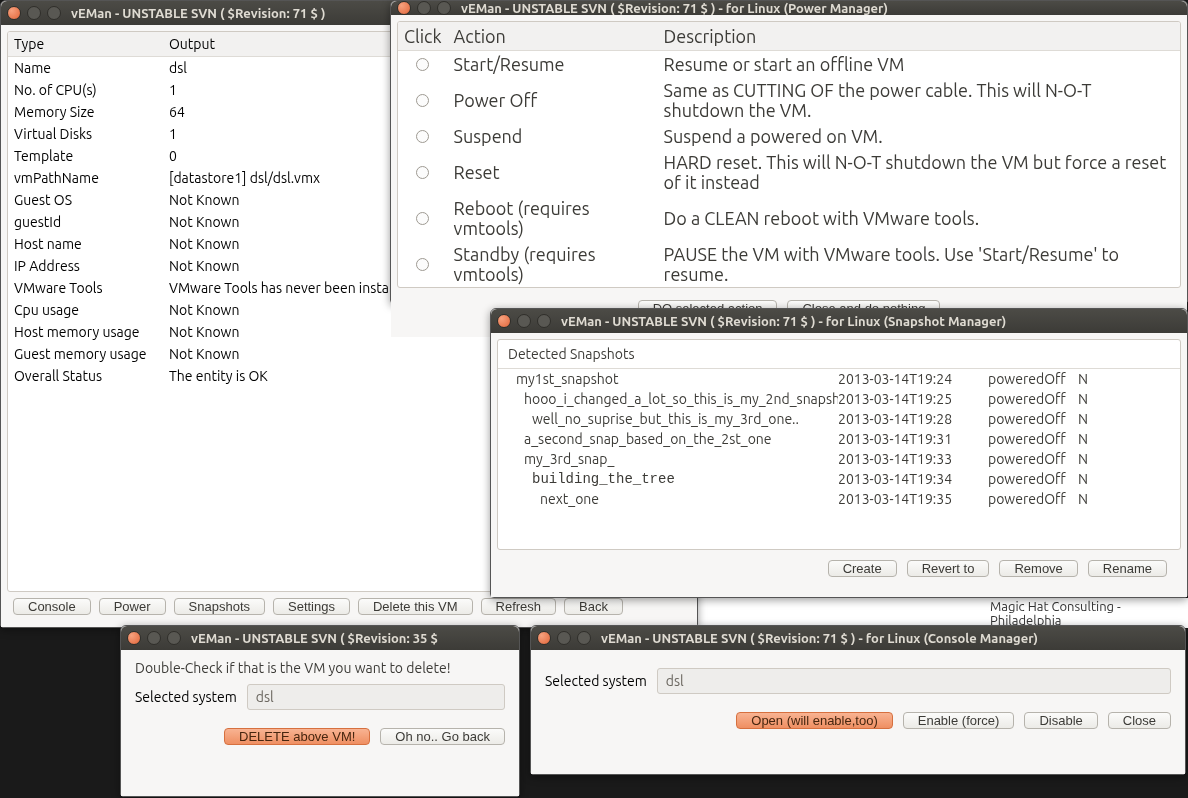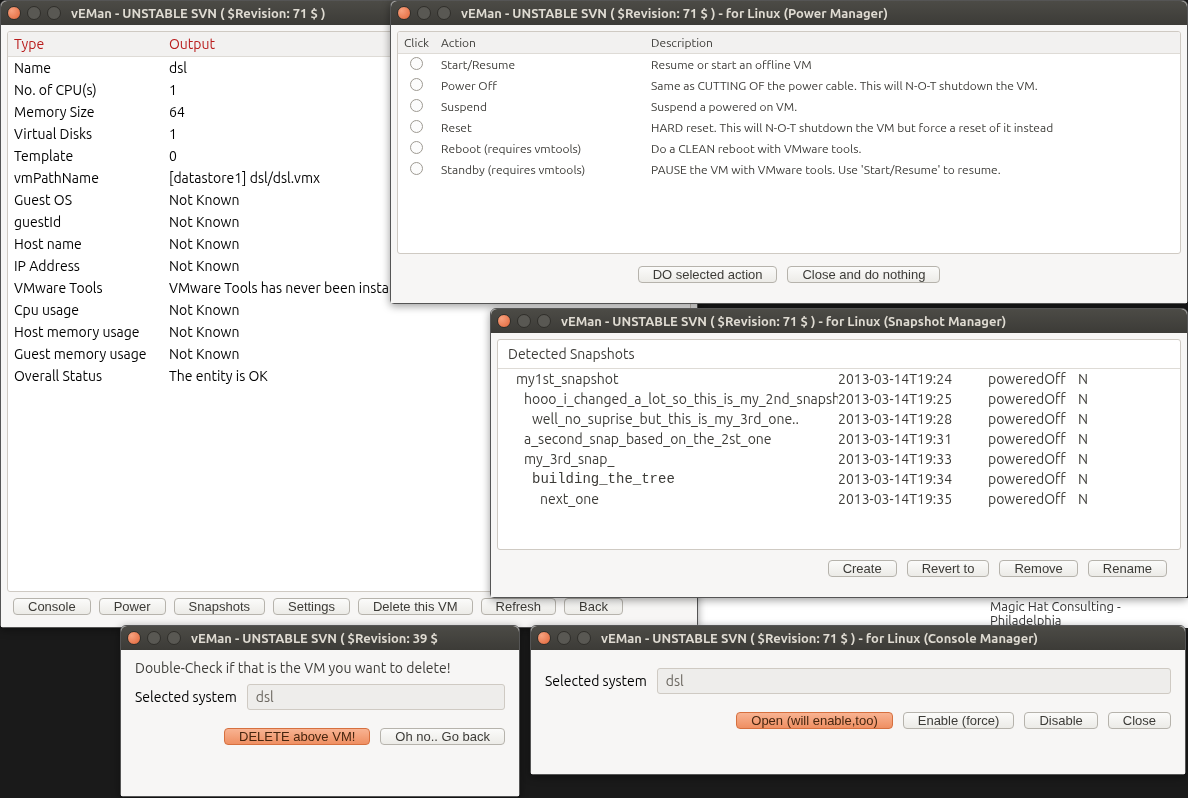--- a/index.html
+++ b/index.html
@@ -9,30 +9,30 @@
   .tb-btns { display: flex; gap: 6px; margin-right: 10px; }
   .tb-btns span { width: 14px; height: 14px; border-radius: 50%; background: #595853; display: inline-block; border: 1px solid #2f2e2a; }
   .tb-btns span.close { background: radial-gradient(circle at 30% 30%, #f7a17e, #e2663a); }
   .tb-title { white-space: nowrap; overflow: hidden; text-overflow: ellipsis; }
   .content { background: #f7f6f5; flex: 1; display: flex; flex-direction: column; }
 
   .pane { background: #fff; border: 1px solid #cfcac3; border-radius: 3px; }
 
   
   .info-table { width: 100%; border-collapse: collapse; font-size: 14px; color: #3c3b37; }
-  .info-table th { text-align: left; font-weight: normal; color: #b91c1c; background: #f2f1f0; padding: 4px 6px; border-bottom: 1px solid #dedbd6; }
+  .info-table th { text-align: left; font-weight: normal; color: #000000; background: #f2f1f0; padding: 4px 6px; border-bottom: 1px solid #dedbd6; }
   .info-table td { padding: 3px 6px; color: #000000; vertical-align: top; }
   .col-type { width: 155px; }
 
   .btn-row { display: flex; gap: 8px; padding: 6px; background: #f7f6f5; }
   .btn { background: linear-gradient(#fbfbfa, #ecebe7); border: 1px solid #b6b3ac; border-radius: 4px; padding: 0 14px; font-size: 13px; color: #3c3b37; cursor: pointer; }
   .btn.primary { background: linear-gradient(#f8b392, #ef8f62); border-color: #d6703f; color: #47260f; }
 
   
-  .pm-table { width: 100%; border-collapse: collapse; font-size: 12px; color: #3c3b37; }
+  .pm-table { width: 100%; border-collapse: collapse; font-size: 18px; color: #3c3b37; }
   .pm-table th { text-align: left; font-weight: normal; background: #f2f1f0; padding: 4px 6px; border-bottom: 1px solid #dedbd6; }
   .pm-table td { padding: 3px 6px; }
   .pm-table td.click-col { width: 34px; text-align: center; }
   .radio { width: 13px; height: 13px; border: 1px solid #9e9a92; border-radius: 50%; display: inline-block; background: #fcfcfc; }
 
   
   .snap-header { padding: 6px 10px; color: #3c3b37; border-bottom: 1px solid #dedbd6; }
   .snap-row { display: flex; padding: 2px 10px; font-size: 14px; color: #3c3b37; }
   .snap-name { flex: 0 0 330px; white-space: nowrap; overflow: hidden; }
   .snap-date { flex: 0 0 150px; }
@@ -281,21 +281,21 @@
   </div>
 </div>
 
 <div class="window" style="left:120px; top:625px; width:400px; height:172px;">
   <div class="titlebar">
     <div class="tb-btns">
       <span class="close"></span>
       <span></span>
       <span></span>
     </div>
-    <span class="tb-title">vEMan - UNSTABLE SVN ( $Revision: 39 $</span>
+    <span class="tb-title">vEMan - UNSTABLE SVN ( $Revision: 35 $</span>
   </div>
   <div class="content">
     <div class="msg">Double-Check if that is the VM you want to delete!</div>
     <div class="field-row">
       <span>Selected system</span>
       <div class="text-input">dsl</div>
     </div>
     <div class="right-btns">
       <button class="btn primary">DELETE above VM!</button>
       <button class="btn">Oh no.. Go back</button>

